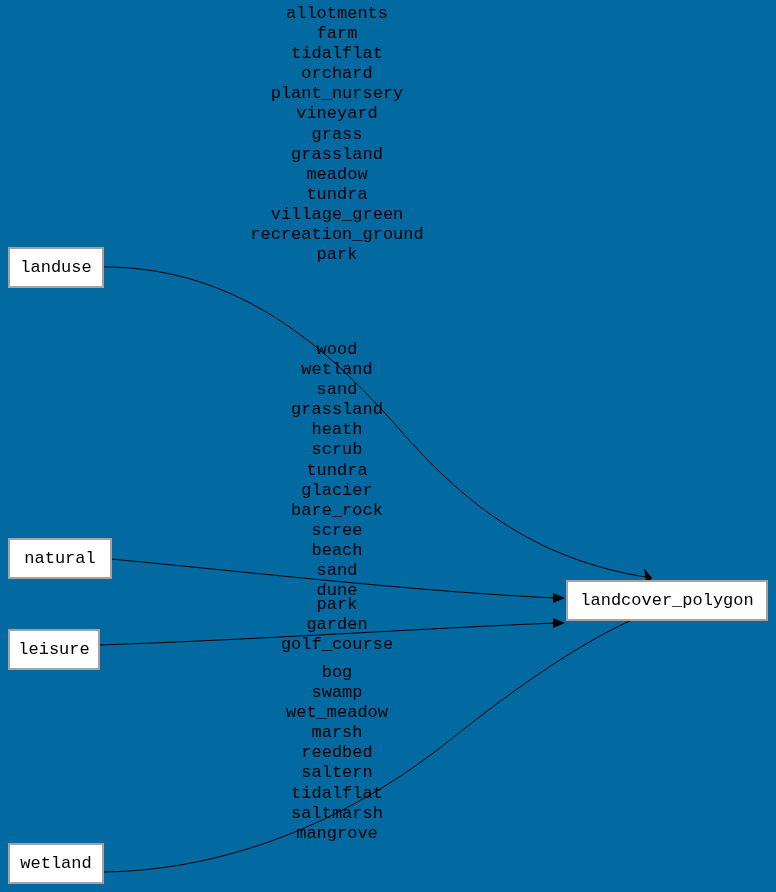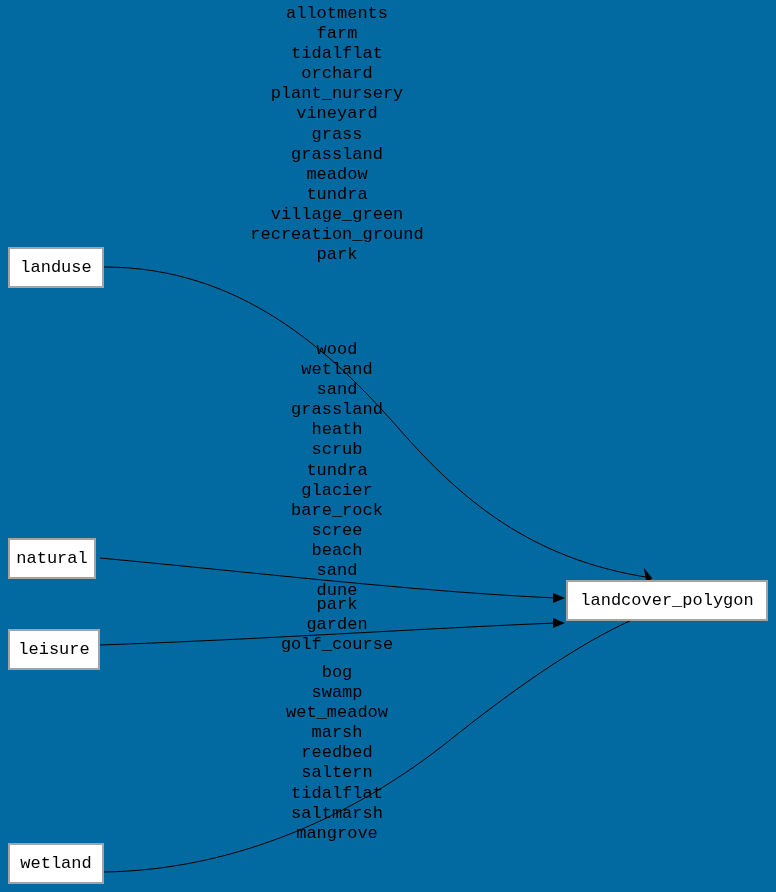--- a/index.html
+++ b/index.html
@@ -114,21 +114,21 @@
     <div>saltern</div>
     <div>tidalflat</div>
     <div>saltmarsh</div>
     <div>mangrove</div>
   </div>
 
   <div class="node" style="left:8px; top:247px; width:96px; height:41px;">
     <span>landuse</span>
   </div>
 
-  <div class="node" style="left:8px; top:538px; width:88px; height:41px;">
+  <div class="node" style="left:8px; top:538px; width:104px; height:41px;">
     <span>natural</span>
   </div>
 
   <div class="node" style="left:8px; top:629px; width:92px; height:41px;justify-content:center;">
     <span>leisure</span>
   </div>
 
   <div class="node" style="left:8px; top:843px; width:96px; height:41px;">
     <span>wetland</span>
   </div>

